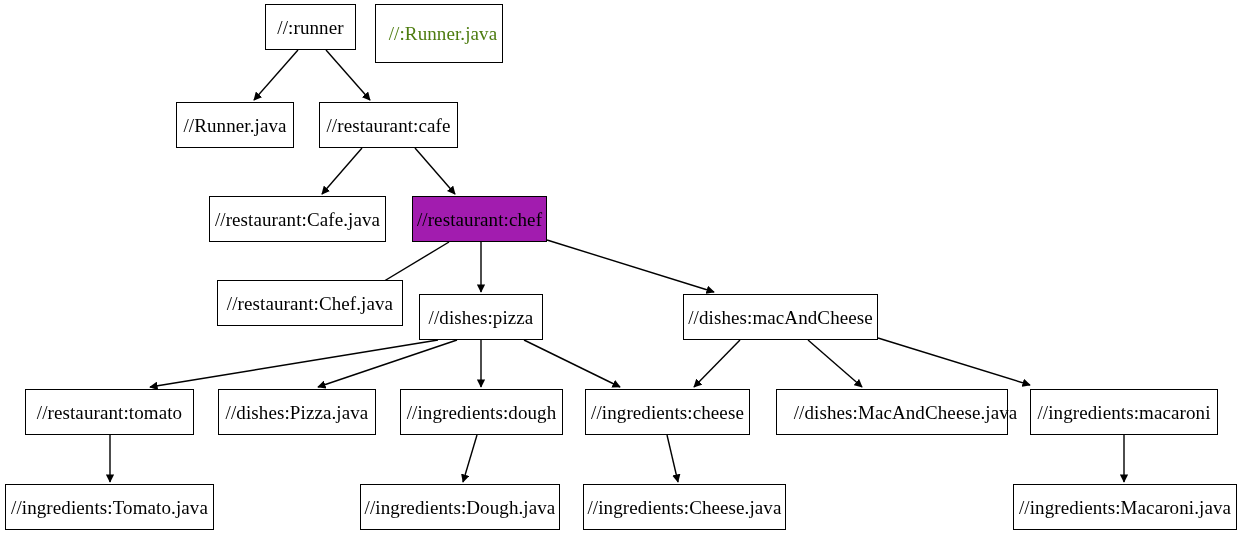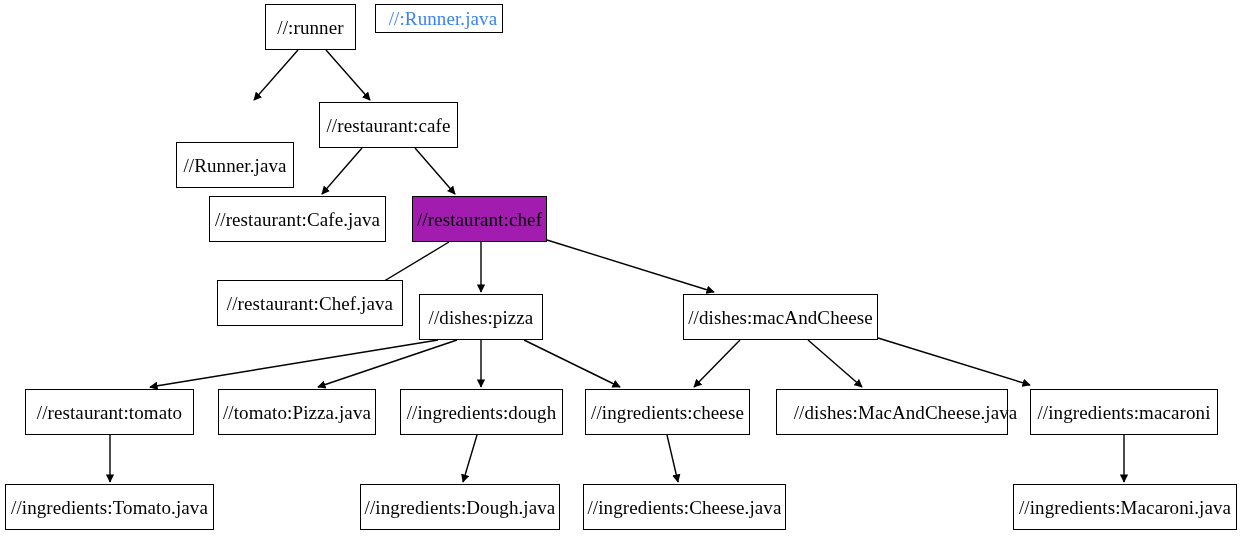--- a/index.html
+++ b/index.html
@@ -70,24 +70,24 @@
         <line x1="110" y1="435" x2="110" y2="482" stroke="#000000" stroke-width="1.4" marker-end="url(#arrow)"></line>
         <line x1="477" y1="435" x2="463" y2="482" stroke="#000000" stroke-width="1.4" marker-end="url(#arrow)"></line>
         <line x1="667" y1="435" x2="678" y2="482" stroke="#000000" stroke-width="1.4" marker-end="url(#arrow)"></line>
         <line x1="1124" y1="435" x2="1124" y2="482" stroke="#000000" stroke-width="1.4" marker-end="url(#arrow)"></line>
       </g>
   </svg>
   <div id="nodes-group">
       <div class="node" style="left: 265px; top: 4px; width: 91px; height: 46px; border-color: rgb(0, 0, 0); background: rgb(255, 255, 255); color: rgb(0, 0, 0);">
         <span class="node-label">//:runner</span>
       </div>
-      <div class="node" style="left: 375px; top: 4px; width: 128px; height: 29px; border-color: rgb(0, 0, 0); background: rgb(255, 255, 255); color: #3b82f6; padding-left: 8px;">
+      <div class="node" style="left: 375px; top: 4px; width: 128px; height: 59px; border-color: rgb(0, 0, 0); background: rgb(255, 255, 255); color: #4d7c0f; padding-left: 8px;">
         <span class="node-label">//:Runner.java</span>
       </div>
-      <div class="node" style="left: 176px; top: 102px; width: 118px; height: 46px; border-color: rgb(0, 0, 0); background: rgb(255, 255, 255); color: rgb(0, 0, 0); margin-top: 40px;">
+      <div class="node" style="left: 176px; top: 102px; width: 118px; height: 46px; border-color: rgb(0, 0, 0); background: rgb(255, 255, 255); color: rgb(0, 0, 0);">
         <span class="node-label">//Runner.java</span>
       </div>
       <div class="node" style="left: 319px; top: 102px; width: 139px; height: 46px; border-color: rgb(0, 0, 0); background: rgb(255, 255, 255); color: rgb(0, 0, 0);">
         <span class="node-label">//restaurant:cafe</span>
       </div>
       <div class="node" style="left: 209px; top: 196px; width: 177px; height: 46px; border-color: rgb(0, 0, 0); background: rgb(255, 255, 255); color: rgb(0, 0, 0);">
         <span class="node-label">//restaurant:Cafe.java</span>
       </div>
       <div class="node" style="left: 412px; top: 196px; width: 135px; height: 46px; border-color: rgb(0, 0, 0); background: #a21caf; color: rgb(0, 0, 0);">
         <span class="node-label">//restaurant:chef</span>
@@ -98,21 +98,21 @@
       <div class="node" style="left: 419px; top: 294px; width: 124px; height: 46px; border-color: rgb(0, 0, 0); background: rgb(255, 255, 255); color: rgb(0, 0, 0);">
         <span class="node-label">//dishes:pizza</span>
       </div>
       <div class="node" style="left: 683px; top: 294px; width: 195px; height: 46px; border-color: rgb(0, 0, 0); background: rgb(255, 255, 255); color: rgb(0, 0, 0);">
         <span class="node-label">//dishes:macAndCheese</span>
       </div>
       <div class="node" style="left: 25px; top: 389px; width: 169px; height: 46px; border-color: rgb(0, 0, 0); background: rgb(255, 255, 255); color: rgb(0, 0, 0);">
         <span class="node-label">//restaurant:tomato</span>
       </div>
       <div class="node" style="left: 218px; top: 389px; width: 158px; height: 46px; border-color: rgb(0, 0, 0); background: rgb(255, 255, 255); color: rgb(0, 0, 0);">
-        <span class="node-label">//tomato:Pizza.java</span>
+        <span class="node-label">//dishes:Pizza.java</span>
       </div>
       <div class="node" style="left: 400px; top: 389px; width: 163px; height: 46px; border-color: rgb(0, 0, 0); background: rgb(255, 255, 255); color: rgb(0, 0, 0);">
         <span class="node-label">//ingredients:dough</span>
       </div>
       <div class="node" style="left: 585px; top: 389px; width: 165px; height: 46px; border-color: rgb(0, 0, 0); background: rgb(255, 255, 255); color: rgb(0, 0, 0);">
         <span class="node-label">//ingredients:cheese</span>
       </div>
       <div class="node" style="left: 776px; top: 389px; width: 232px; height: 46px; border-color: rgb(0, 0, 0); background: rgb(255, 255, 255); color: rgb(0, 0, 0); padding-left: 27px;">
         <span class="node-label">//dishes:MacAndCheese.java</span>
       </div>

